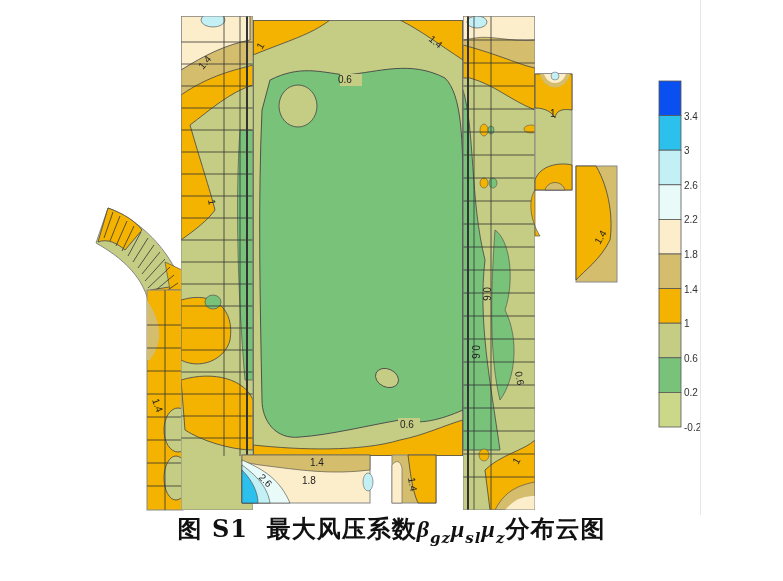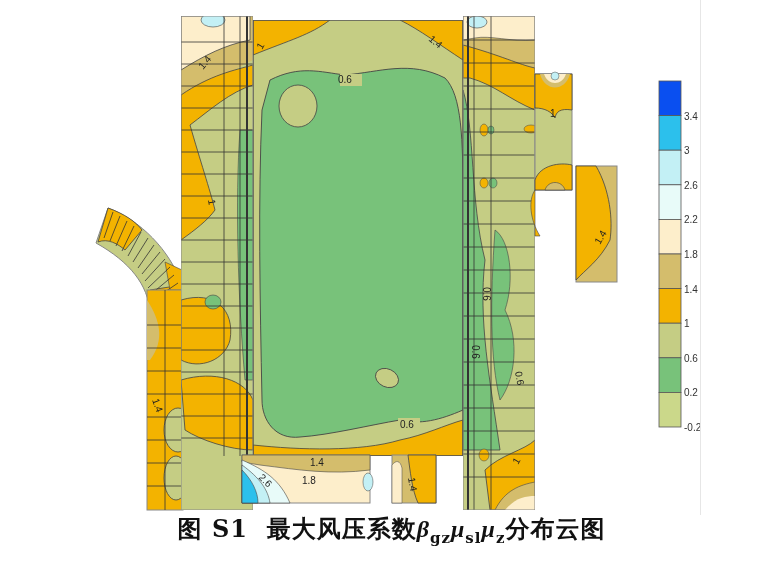--- a/index.html
+++ b/index.html
@@ -2,21 +2,21 @@
 <html><head>
 <meta charset="utf-8">
 <style>
   html, body { margin:0; padding:0; background:#ffffff; }
   body { width:783px; height:581px; position:relative; overflow:hidden; font-family:"Liberation Sans", sans-serif; }
   #plot { position:absolute; left:0; top:0; width:783px; height:520px; }
   .cb-label { font-family:"Liberation Sans", sans-serif; font-size:10px; fill:#333; }
   .ct-label { font-family:"Liberation Sans", sans-serif; font-size:10px; fill:#222; }
   .caption { position:absolute; left:0; width:783px; top:513px; text-align:center; font-family:"DejaVu Serif", serif; font-weight:bold; font-size:24px; color:#111; letter-spacing:1px; }
   .caption .math { font-style:italic; font-family:"Liberation Serif", serif; }
-  .caption sub { font-size:15px; }
+  .caption sub { font-size:15px; font-style:italic; }
   .vline { position:absolute; right:82px; top:0; width:1px; height:515px; background:#e6e6e6; }
 </style>
 </head>
 <body>
 
 <svg id="plot" viewBox="0 0 783 520" xmlns="http://www.w3.org/2000/svg">
   <defs>
     <clipPath id="leftStrip">
         <rect x="181" y="16" width="72" height="494"></rect>
       </clipPath>

